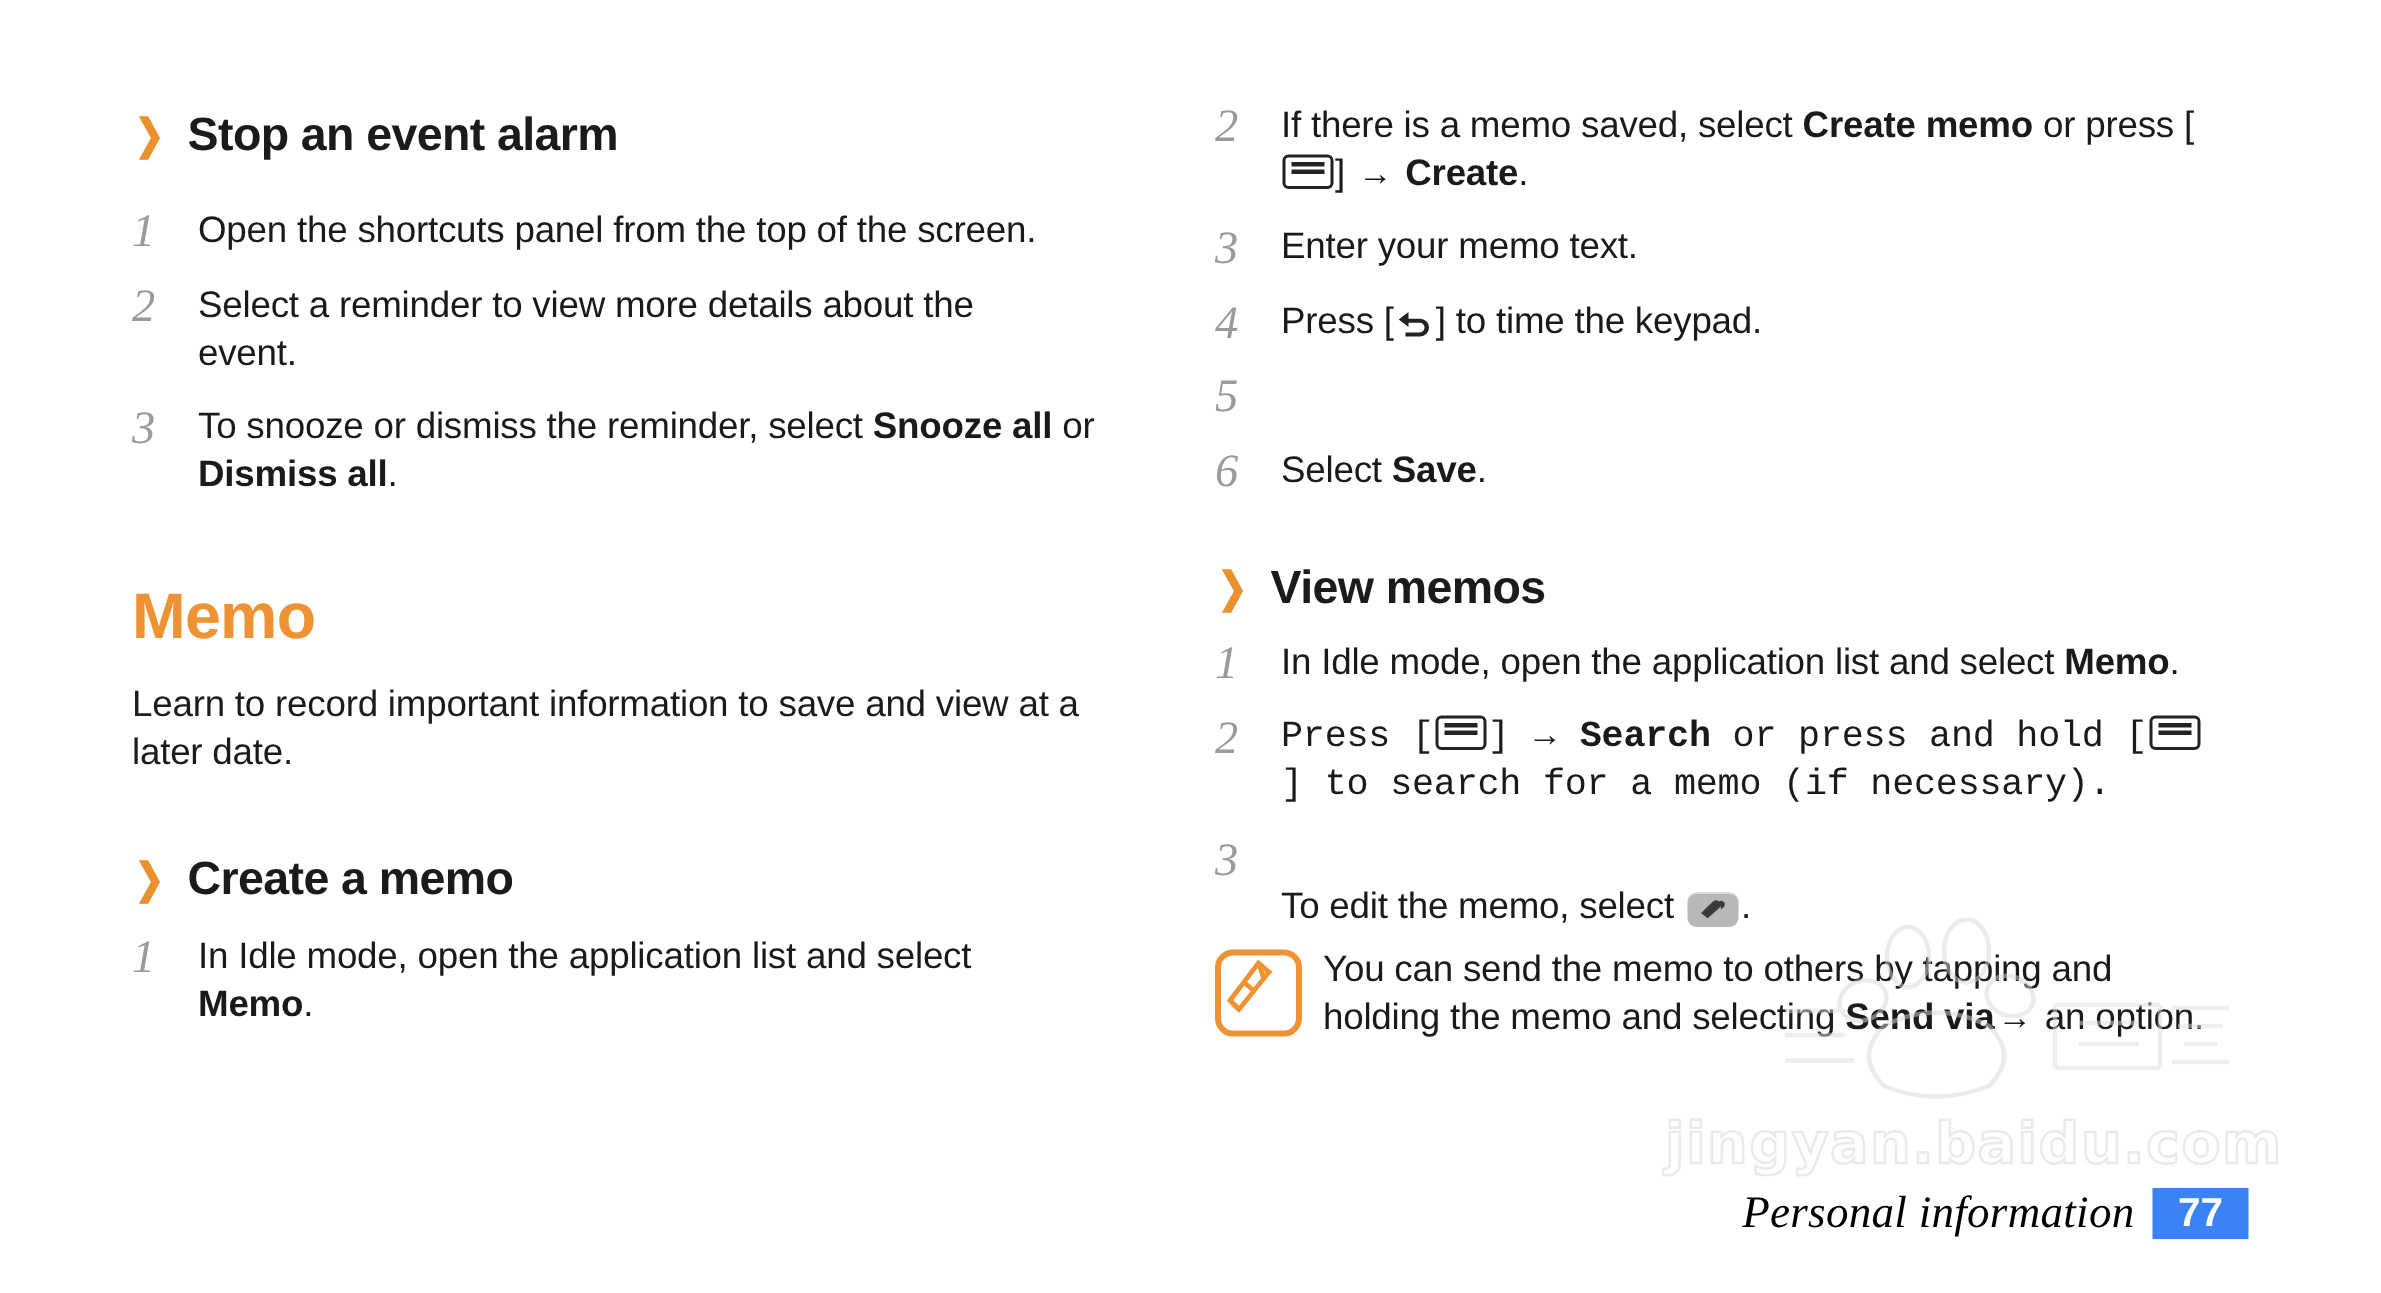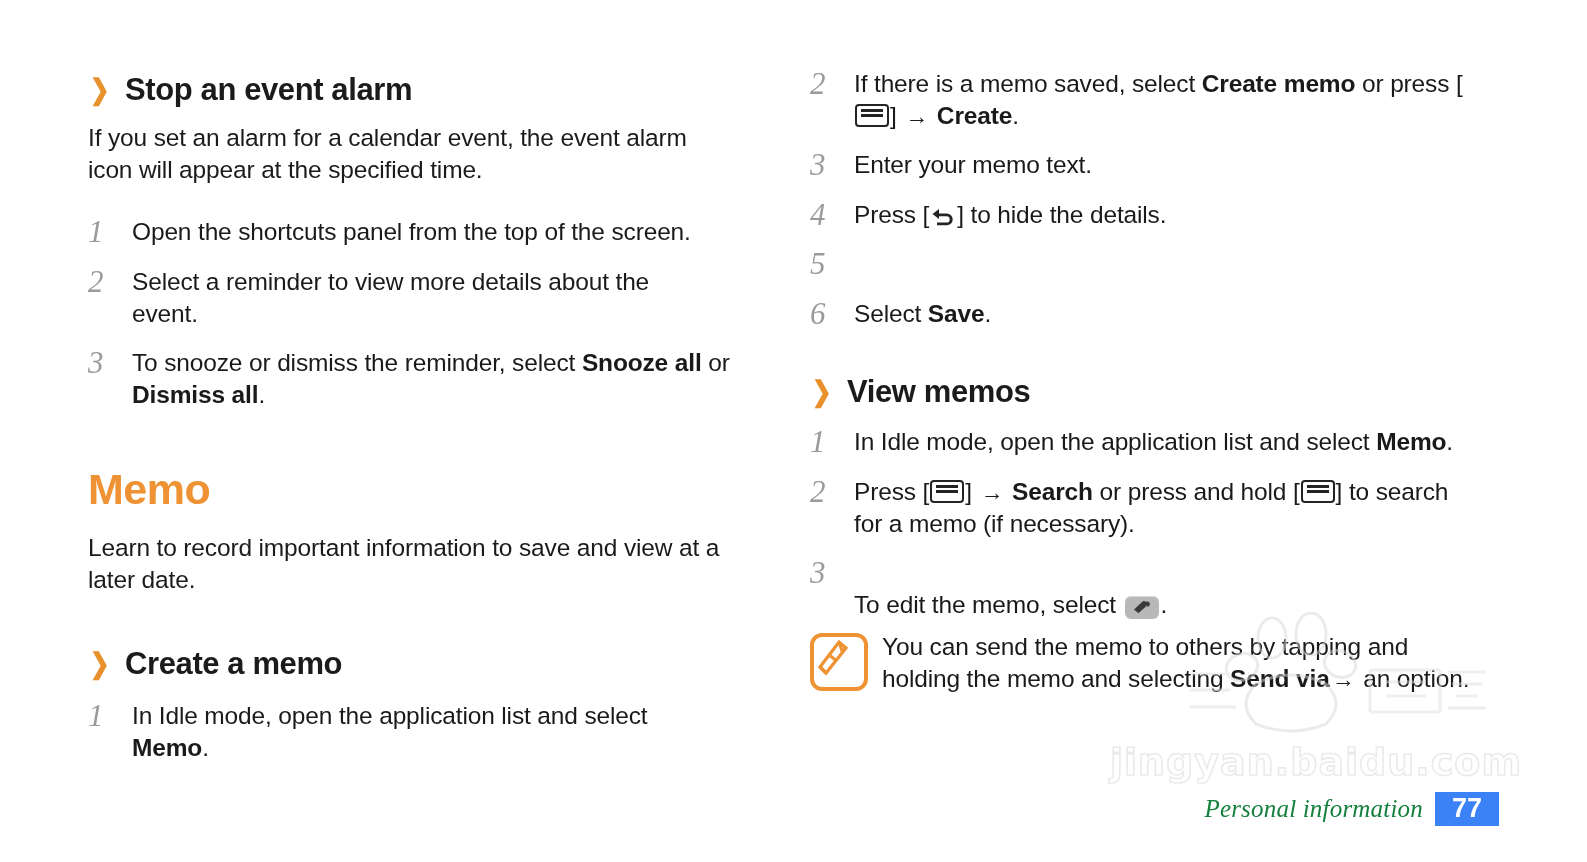--- a/index.html
+++ b/index.html
@@ -80,21 +80,21 @@
   }
   .note-body{font-size:24.5px;line-height:1.31;letter-spacing:-0.15px;}
 
   
   .footer{
     position:absolute;right:88px;bottom:36px;
     display:flex;align-items:center;gap:12px;
   }
   .footer-text{
     font-family:"Liberation Serif", serif;
-    font-style:italic;font-size:25px;color:#15803d;letter-spacing:0.2px;
+    font-style:italic;font-size:30px;color:#000000;letter-spacing:0.2px;
   }
   .page-box{
     background:#3b82f6;color:#ffffff;font-size:27px;font-weight:bold;
     padding:2px 12px 4px 12px;line-height:1.05;min-width:40px;text-align:center;
   }
 
   
   .wm{position:absolute;pointer-events:none;opacity:.5;}
   .wm-logo{left:1190px;top:612px;width:300px;height:130px;}
   .wm-url{
@@ -110,21 +110,20 @@
 
 <div class="page">
 
   <div class="col col-left">
 
     <div class="sub-head" style="margin-top:72px;">
       <span class="chev">❯</span>
       <span>Stop an event alarm</span>
     </div>
 
-    <div class="para" style="margin-top:14px;width:630px;">If you set an alarm for a calendar event, the event alarm icon will appear at the specified time.</div>
 
     <div class="step" style="margin-top:30px;">
       <span class="num">1</span>
       <span class="step-body">Open the shortcuts panel from the top of the screen.</span>
     </div>
 
     <div class="step" style="margin-top:17px;">
       <span class="num">2</span>
       <span class="step-body" style="width:560px;">Select a reminder to view more details about the event.</span>
     </div>
@@ -158,21 +157,21 @@
 
     <div class="step" style="margin-top:17px;">
       <span class="num">3</span>
       <span class="step-body">Enter your memo text.</span>
     </div>
 
     <div class="step" style="margin-top:17px;">
       <span class="num">4</span>
       <span class="step-body"><span>Press [</span><span class="key-back"><svg width="26" height="21" viewBox="0 0 26 21">
               <path d="M9 3 L2.5 8 L9 13 L9 10.2 L16.5 10.2 A3.2 3.2 0 0 1 16.5 16.6 L7 16.6 L7 19.3 L16.8 19.3 A5.9 5.9 0 0 0 16.8 7.5 L9 7.5 Z" fill="#232323"></path>
-            </svg></span><span>] to hide the details.</span></span>
+            </svg></span><span>] to time the keypad.</span></span>
     </div>
 
     <div class="step" style="margin-top:17px;">
       <span class="num">5</span>
     </div>
 
     <div class="step" style="margin-top:17px;">
       <span class="num">6</span>
       <span class="step-body"><span>Select </span><b>Save</b><span>.</span></span>
     </div>
@@ -182,21 +181,21 @@
       <span>View memos</span>
     </div>
 
     <div class="step" style="margin-top:16px;">
       <span class="num">1</span>
       <span class="step-body" style="width:600px;"><span>In Idle mode, open the application list and select </span><b>Memo</b><span>.</span></span>
     </div>
 
     <div class="step" style="margin-top:17px;">
       <span class="num">2</span>
-      <span class="step-body" style="width:628px;"><span>Press [</span><span class="key-menu"></span><span>] </span><span class="arrow">→</span><b> Search</b><span> or press and hold [</span><span class="key-menu"></span><span>] to search for a memo (if necessary).</span></span>
+      <span class="step-body" style="width:628px;font-family:Liberation Mono, monospace;"><span>Press [</span><span class="key-menu"></span><span>] </span><span class="arrow">→</span><b> Search</b><span> or press and hold [</span><span class="key-menu"></span><span>] to search for a memo (if necessary).</span></span>
     </div>
 
     <div class="step" style="margin-top:17px;">
       <span class="num">3</span>
       <span class="step-body" style="width:600px;"><br><span>To edit the memo, select </span><span class="edit-btn"><svg width="21" height="15" viewBox="0 0 21 15">
               <path d="M2 9.6 L9.8 2.2 A3 3 0 0 1 14.2 6.3 L6.4 13.2 Z" fill="#3a3a3a"></path>
               <path d="M14.6 1.6 A2.6 2.6 0 0 1 17.6 5.4 L15.2 7.3 A3.4 3.4 0 0 0 12.6 3.3 Z" fill="#3a3a3a"></path>
             </svg></span><span>.</span></span>
     </div>
 

